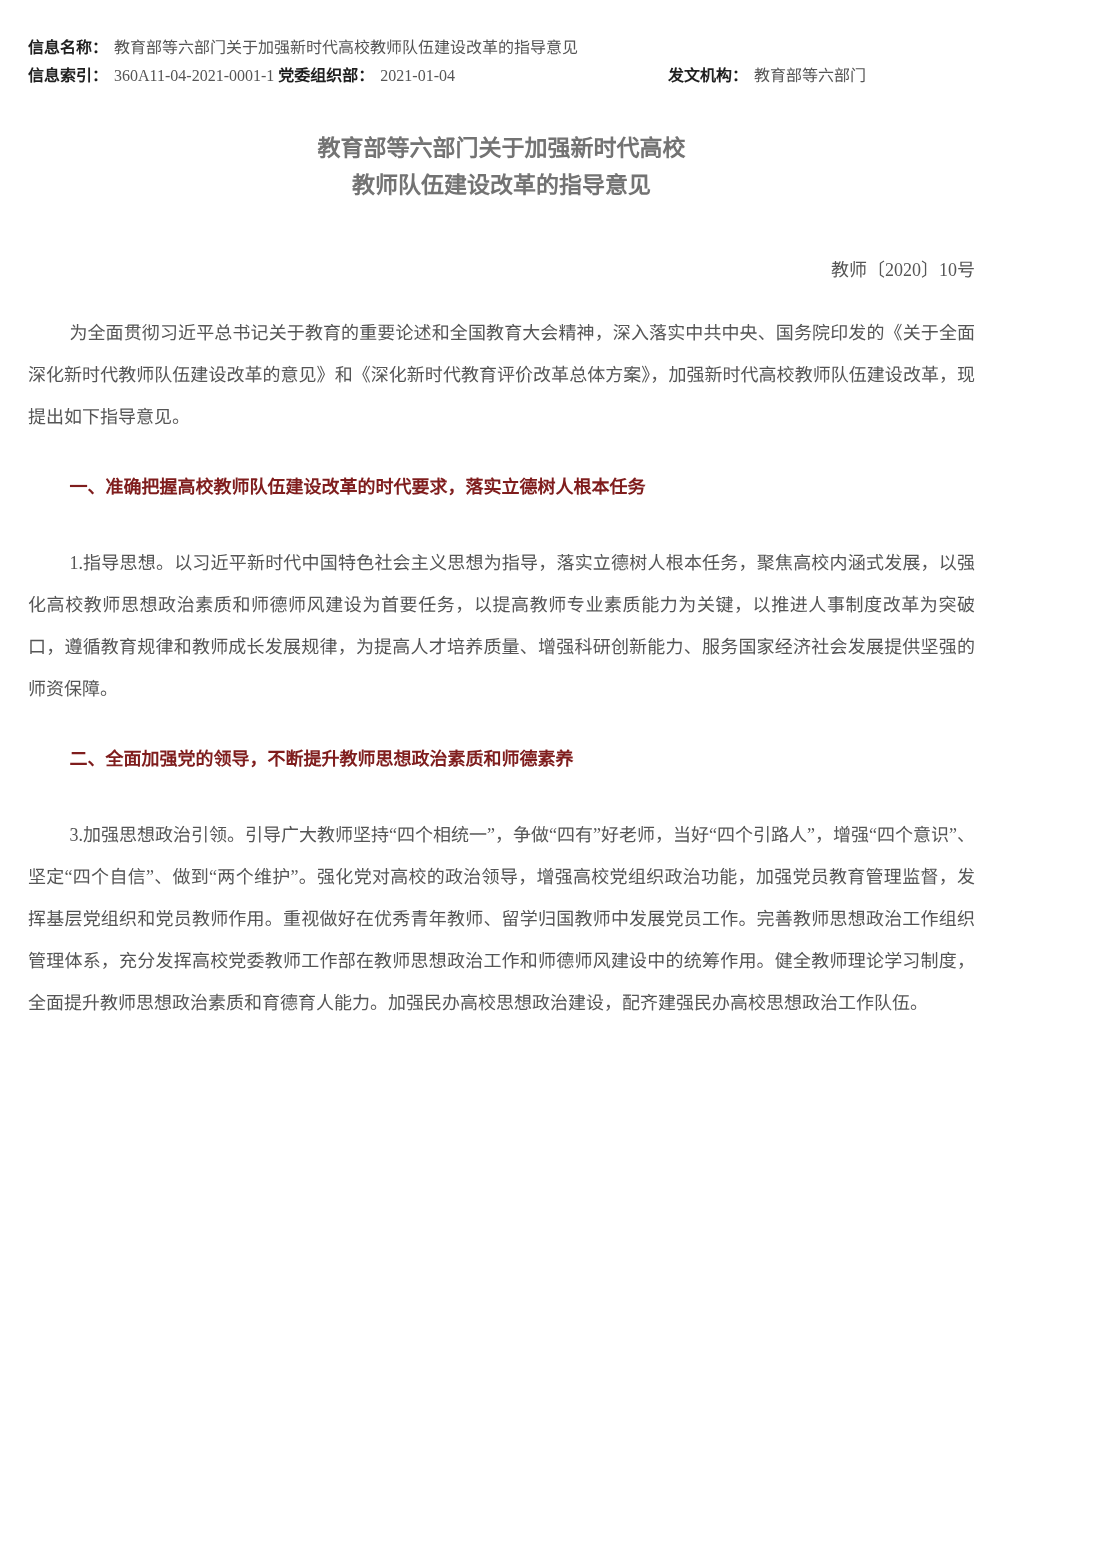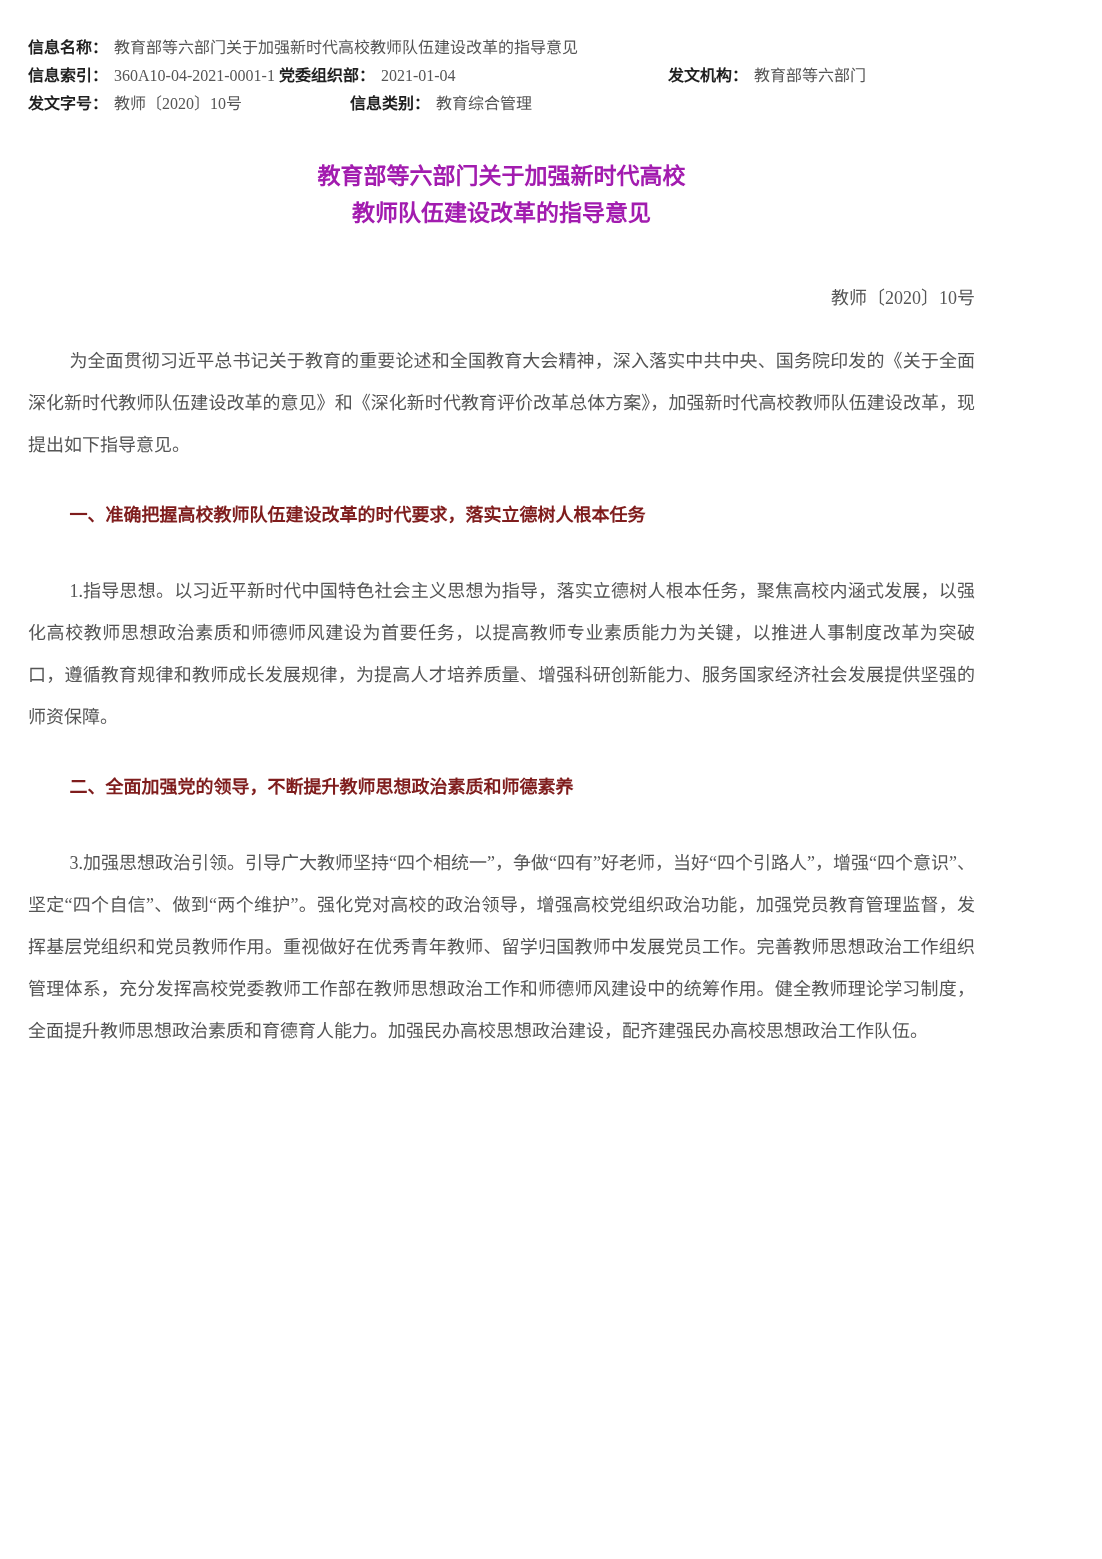--- a/index.html
+++ b/index.html
@@ -37,21 +37,21 @@
   .meta-cell.pos-class { left: 322px; }  
 
   
   .doc-title {
     margin-top: 40px;
     text-align: center;
     font-family: "Liberation Sans", "DejaVu Sans", sans-serif;
     font-weight: bold;
     font-size: 23px;
     line-height: 37px;
-    color: #a21caf;
+    color: #737373;
   }
 
   
   .doc-number {
     margin-top: 52px;
     text-align: right;
     font-size: 18px;
     line-height: 28px;
     color: #555555;
   }
@@ -78,38 +78,30 @@
   <section class="meta">
 
     <div class="meta-row">
       <span class="meta-cell">
         <span class="meta-label">信息名称：</span><span class="meta-value">教育部等六部门关于加强新时代高校教师队伍建设改革的指导意见</span>
       </span>
     </div>
 
     <div class="meta-row">
       <span class="meta-cell">
-        <span class="meta-label">信息索引：</span><span class="meta-value">360A10-04-2021-0001-1</span>
+        <span class="meta-label">信息索引：</span><span class="meta-value">360A11-04-2021-0001-1</span>
       </span>
       <span class="meta-cell">
         <span class="meta-label">党委组织部：</span><span class="meta-value">2021-01-04</span>
       </span>
       <span class="meta-cell abs pos-org">
         <span class="meta-label">发文机构：</span><span class="meta-value">教育部等六部门</span>
       </span>
     </div>
 
-    <div class="meta-row">
-      <span class="meta-cell">
-        <span class="meta-label">发文字号：</span><span class="meta-value">教师〔2020〕10号</span>
-      </span>
-      <span class="meta-cell abs pos-class">
-        <span class="meta-label">信息类别：</span><span class="meta-value">教育综合管理</span>
-      </span>
-    </div>
 
 
   </section>
 
   <h1 class="doc-title">
     <span>教育部等六部门关于加强新时代高校</span><br>
     <span>教师队伍建设改革的指导意见</span>
   </h1>
 
   <div class="doc-number">教师〔2020〕10号</div>

